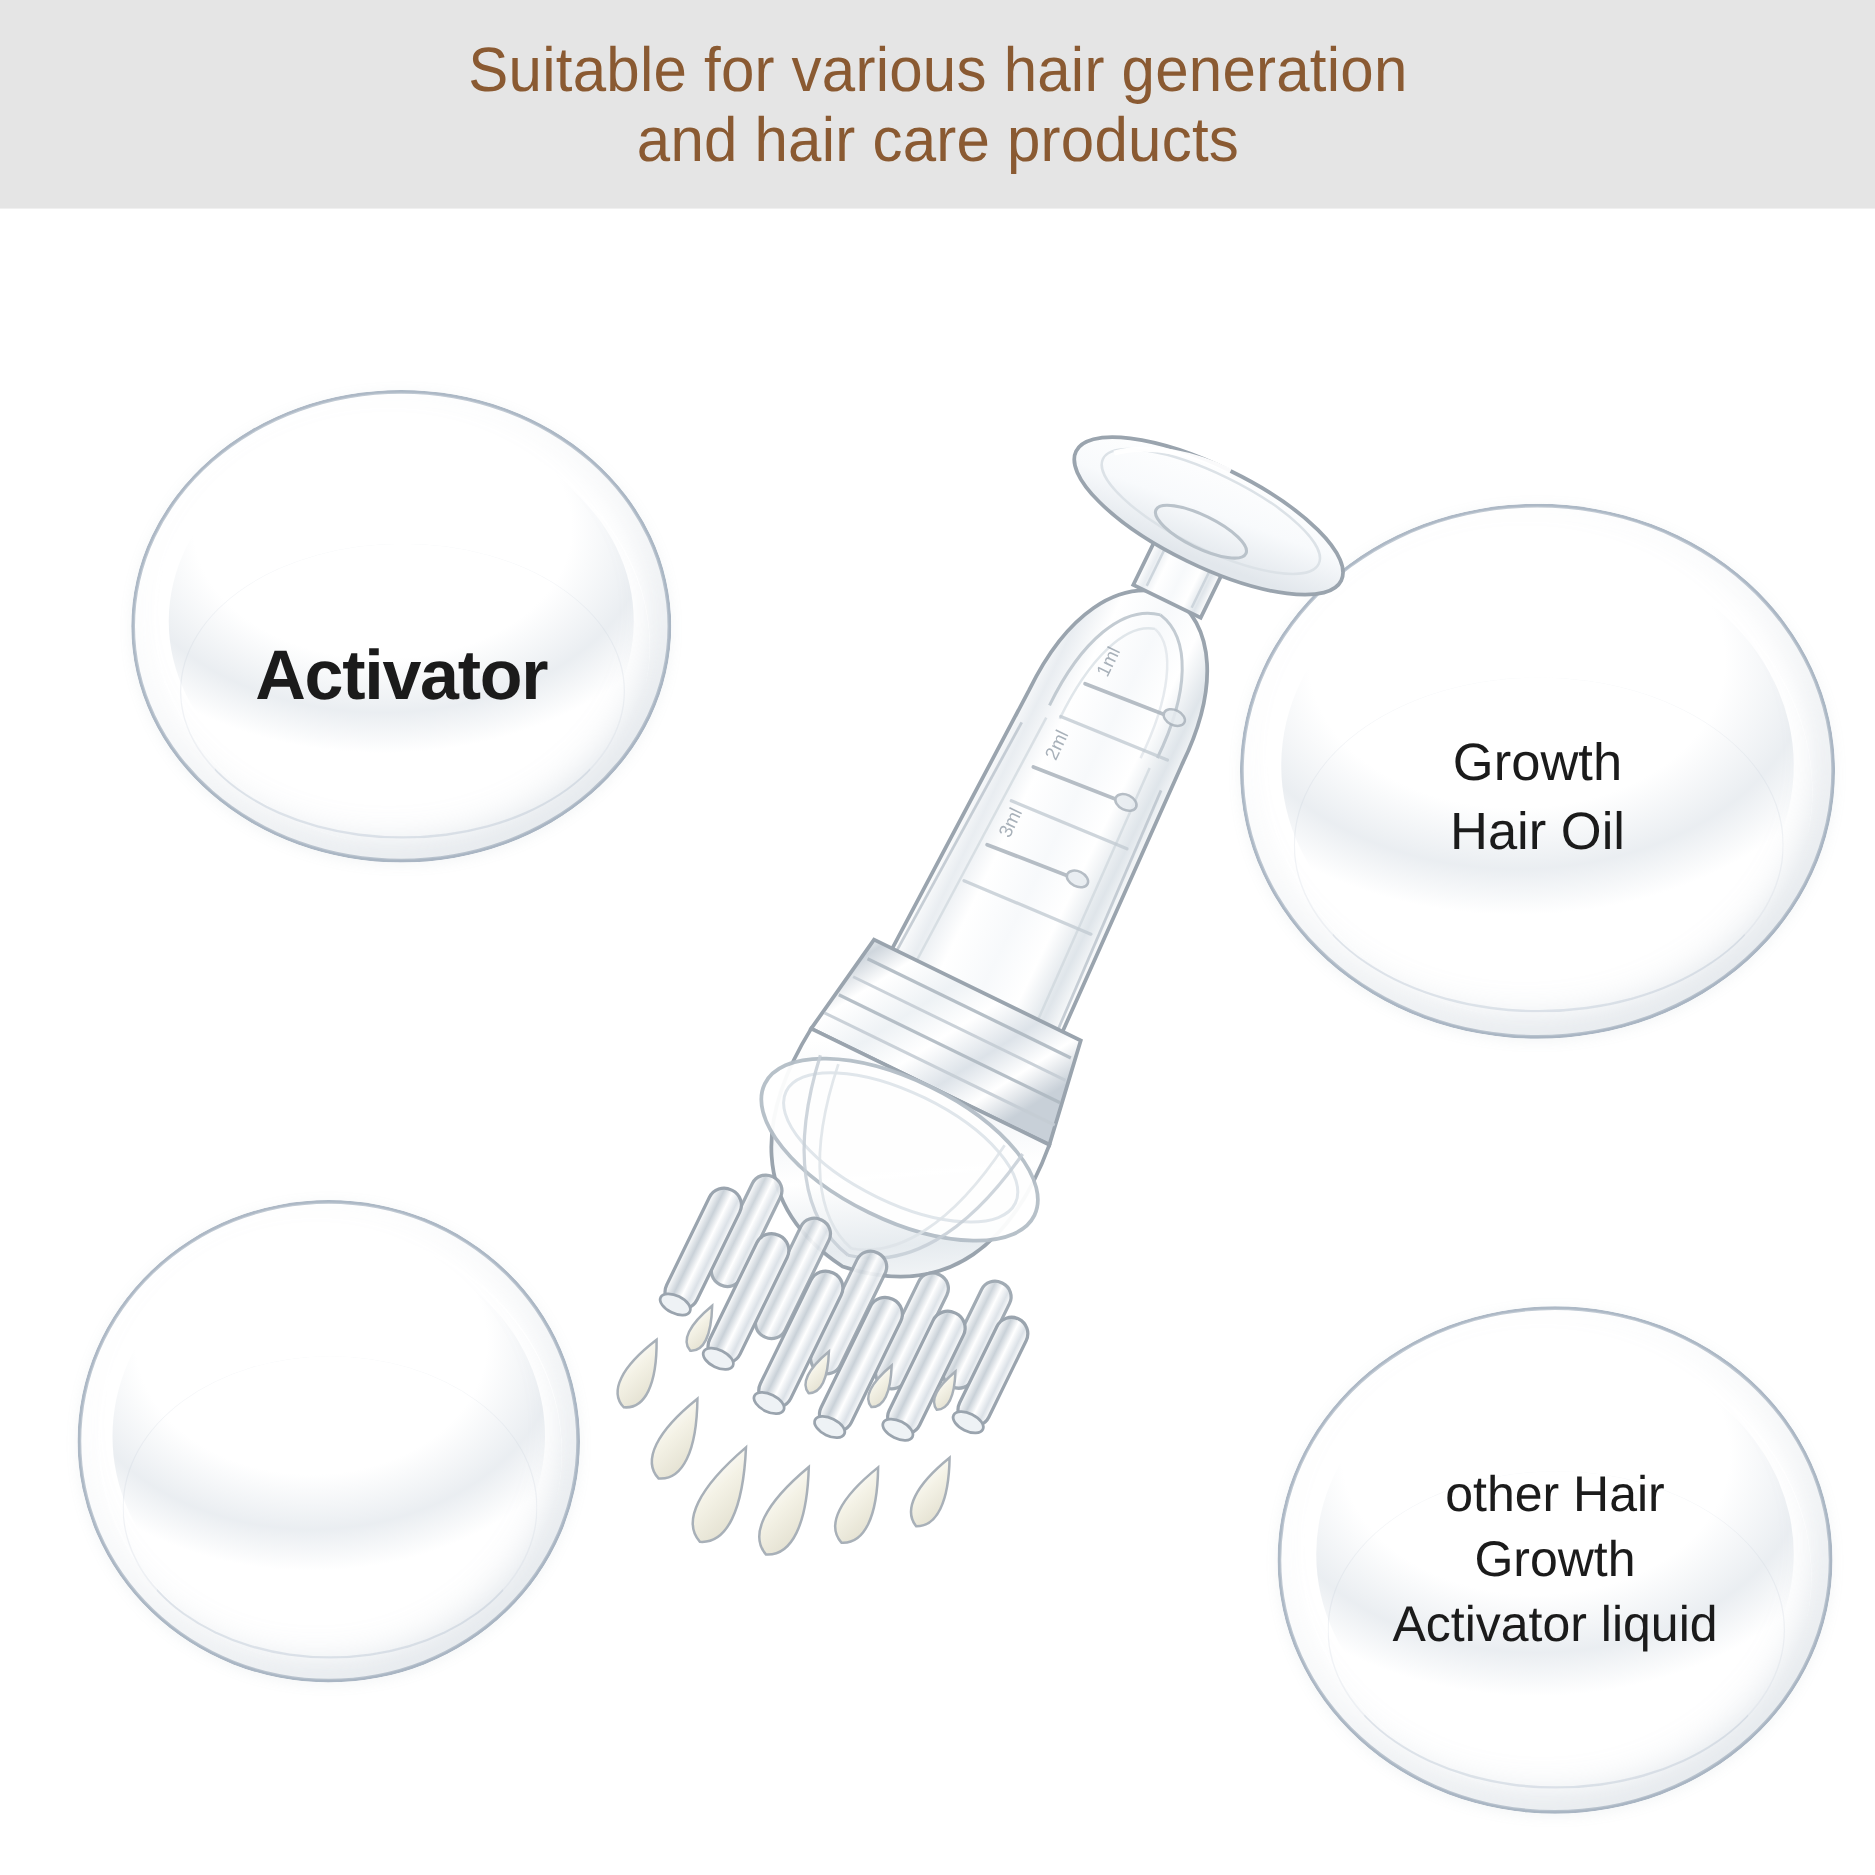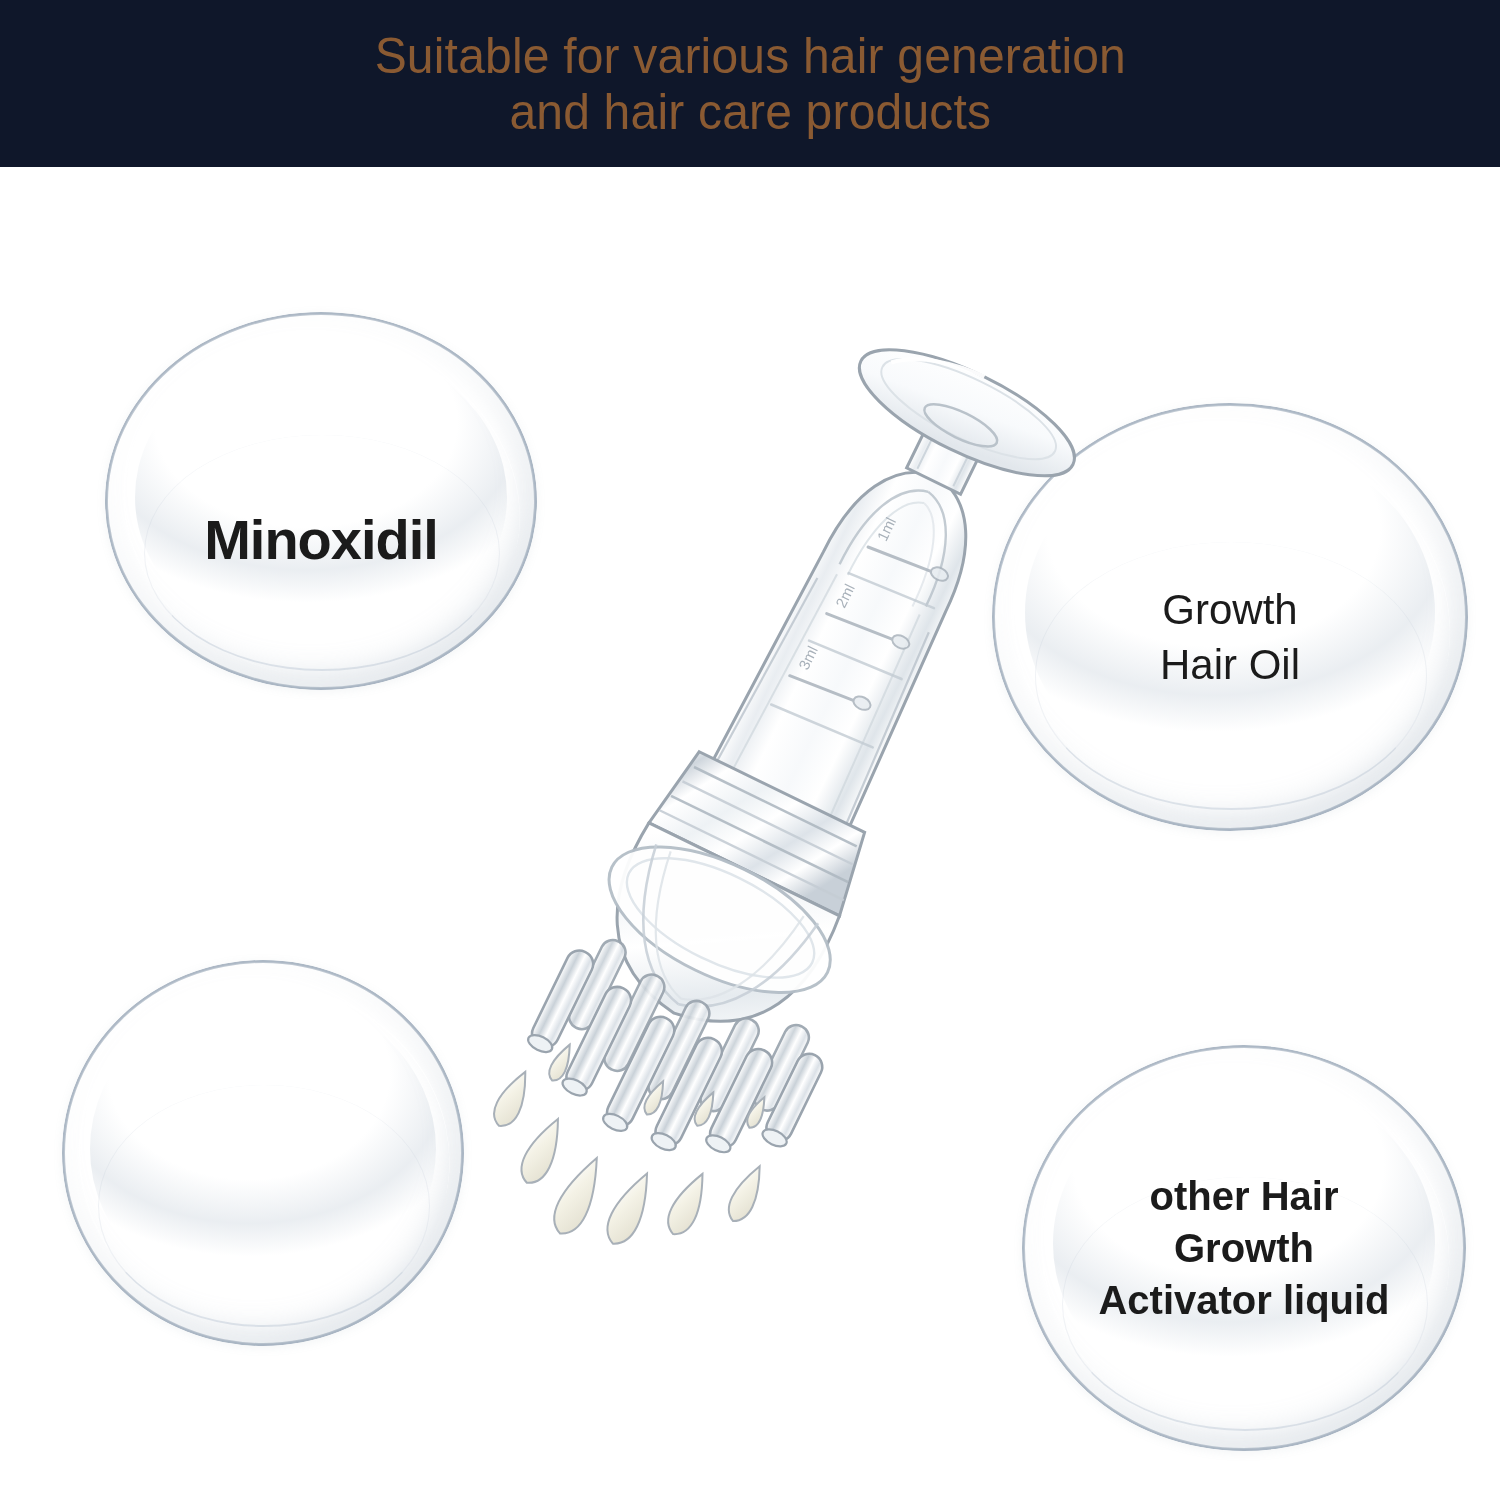--- a/index.html
+++ b/index.html
@@ -7,21 +7,21 @@
     width:1500px;height:1500px;
     background:#ffffff;
     font-family:"Liberation Sans", sans-serif;
     overflow:hidden;
     position:relative;
   }
 
   
   .banner{
     position:absolute;left:0;top:0;width:1500px;height:167px;
-    background:#0f172a;
+    background:#e5e5e5;
     display:flex;align-items:center;justify-content:center;
   }
   .banner-text{
     text-align:center;
     color:#8a5a32;
     font-size:50px;
     line-height:1.12;
     font-weight:400;
     letter-spacing:.2px;
     transform:scaleX(.96);
@@ -97,21 +97,21 @@
   }
 
   
   #bubble-minoxidil{left:105px;top:145px;width:432px;height:378px;}
   #bubble-minoxidil .bubble-label{font-size:56px;font-weight:700;letter-spacing:-1px;margin-top:78px;}
   #bubble-growth-hair-oil{left:992px;top:236px;width:476px;height:428px;}
   #bubble-growth-hair-oil .bubble-label{font-size:42px;font-weight:400;margin-top:42px;}
   #bubble-hair-growth-serum{left:62px;top:793px;width:402px;height:386px;}
   #bubble-hair-growth-serum .bubble-label{font-size:40px;font-weight:400;margin-top:16px;}
   #bubble-activator-liquid{left:1022px;top:878px;width:444px;height:406px;}
-  #bubble-activator-liquid .bubble-label{font-size:40px;font-weight:700;}
+  #bubble-activator-liquid .bubble-label{font-size:40px;font-weight:400;}
 
   
   #product{
     position:absolute;left:430px;top:150px;width:660px;height:1010px;
   }
   #product svg{display:block;width:100%;height:100%;}
 </style>
 </head>
 <body>
 
@@ -121,21 +121,21 @@
     <span class="ln">and hair care products</span>
   </div>
 </div>
 
 <div class="stage">
 
   <div class="bubble" id="bubble-minoxidil">
     <div class="bub-arc"></div>
     <div class="bub-lowarc"></div>
     <div class="bub-hl"></div>
-    <div class="bubble-label">Minoxidil</div>
+    <div class="bubble-label">Activator</div>
   </div>
 
   <div class="bubble" id="bubble-growth-hair-oil">
     <div class="bub-arc"></div>
     <div class="bub-lowarc"></div>
     <div class="bub-hl"></div>
     <div class="bubble-label">Growth
 Hair Oil</div>
   </div>
 

